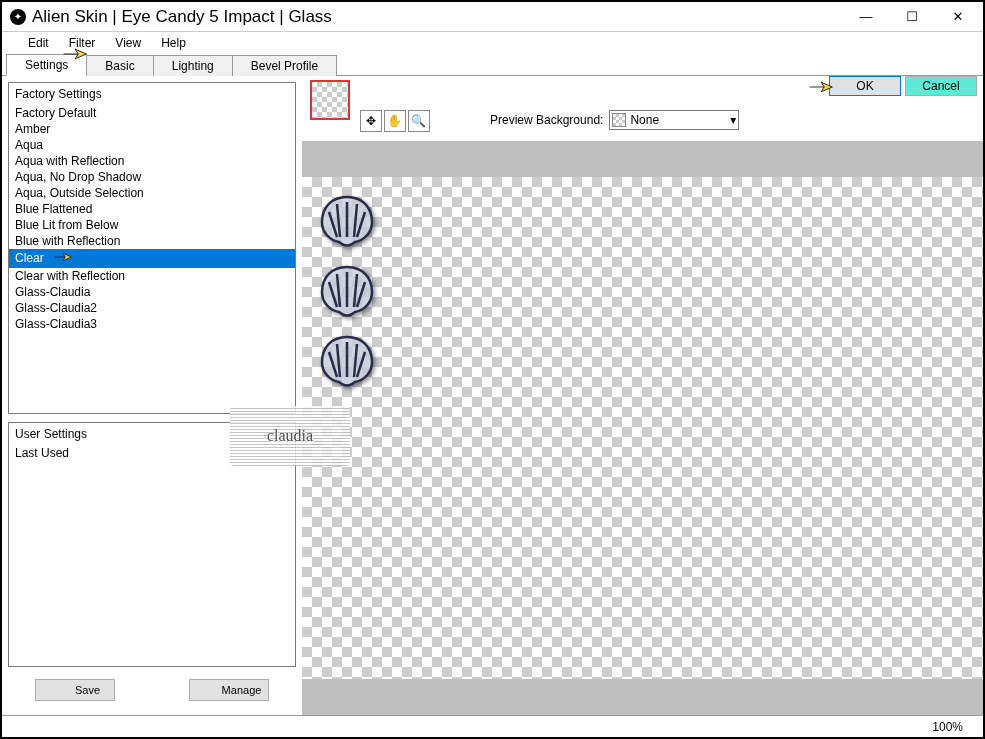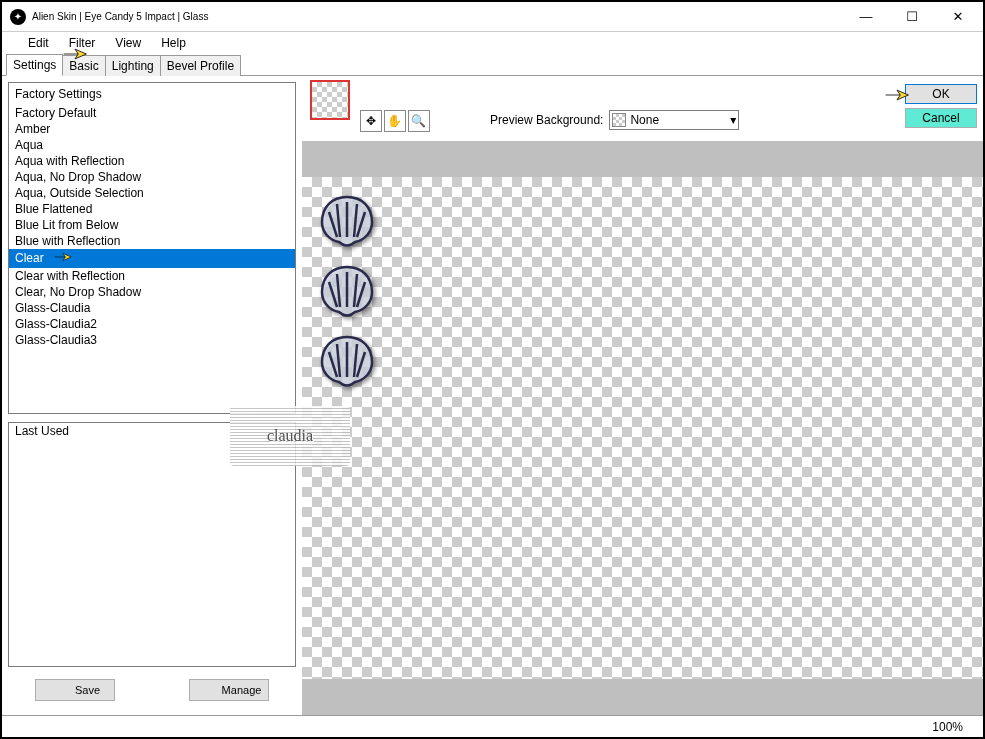--- a/index.html
+++ b/index.html
@@ -10,21 +10,21 @@
     display: flex; flex-direction: column;
     position: relative;
   }
   .titlebar {
     height: 30px;
     display: flex; align-items: center;
     padding: 0 2px 0 8px;
     border-bottom: 1px solid #ccc;
   }
   .titlebar .app-icon { width: 16px; height: 16px; background: #000; border-radius: 50%; margin-right: 6px; display:flex; align-items:center; justify-content:center; color:#fff; font-size:10px;}
-  .titlebar .title { flex: 0 0 auto; font-size: 10px; }
+  .titlebar .title { flex: 0 0 auto; font-size: 17px; }
   .titlebar .spacer { flex: 1; }
   .win-controls { display: flex; }
   .win-btn { width: 46px; height: 28px; display:flex; align-items:center; justify-content:center; background:transparent; border:none; font-size:13px; font-family:inherit;}
 
   .menubar {
     height: 22px;
     display: flex; align-items: center;
     padding: 0 16px;
     gap: 0;
   }
@@ -35,21 +35,21 @@
     pointer-events: none;
   }
   .hand-pointer svg { width: 100%; height: 100%; }
 
   .tabs-row {
     height: 22px;
     display: flex; align-items:flex-end;
     padding-left: 4px;
   }
   .tab {
-    padding: 3px 6px;
+    padding: 3px 18px;
     border: 1px solid #999;
     border-bottom: none;
     background: #f0f0f0;
     margin-right: -1px;
     font-size: 12px;
     position: relative;
   }
   .tab.active {
     background: #fff;
     border-bottom: 1px solid #fff;
@@ -104,22 +104,22 @@
     width: 80px; height: 22px;
     background: #e1e1e1;
     border: 1px solid #adadad;
     font-size: 11px;
     padding-left: 25px;
   }
 
   .top-right-stack {
     position: absolute;
     top: 0; right: 6px;
-    display: flex; flex-direction: column;
-    gap: 4px; align-items: flex-end; margin-top: 8px;
+    display: flex; flex-direction: row;
+    gap: 4px; align-items: flex-end;
   }
   .ok-btn {
     width: 72px; height: 20px;
     background: #e1e1e1; border: 1px solid #0078d7;
     font-size: 12px;
     position: relative;
     display:flex; align-items:center; justify-content:center;
   }
   .cancel-btn {
     width: 72px; height: 20px;
@@ -257,27 +257,27 @@
             <div class="list-item">Aqua with Reflection</div>
             <div class="list-item">Aqua, No Drop Shadow</div>
             <div class="list-item">Aqua, Outside Selection</div>
             <div class="list-item">Blue Flattened</div>
             <div class="list-item">Blue Lit from Below</div>
             <div class="list-item">Blue with Reflection</div>
             <div class="list-item selected">Clear<span style="display: inline-block; margin-left: 8px; vertical-align: middle;"><svg width="22" height="14" viewBox="0 0 32 24">
                   <path d="M2 12 L20 12 L16 6 L30 12 L16 18 L20 12" fill="#ffd633" stroke="#000" stroke-width="1"></path>
                 </svg></span></div>
             <div class="list-item">Clear with Reflection</div>
-            <div class="list-item">Clear, No Drop Shadow</div>
             <div class="list-item">Glass-Claudia</div>
             <div class="list-item">Glass-Claudia2</div>
             <div class="list-item">Glass-Claudia3</div>
           </div>
       </div>
       <div class="listbox bottom">
+        <div class="list-header">User Settings</div>
         <div id="user-items">
             <div class="list-item">Last Used</div>
           </div>
       </div>
       <div class="btn-row">
         <button class="btn">Save</button>
         <button class="btn">Manage</button>
       </div>
     </div>
 

